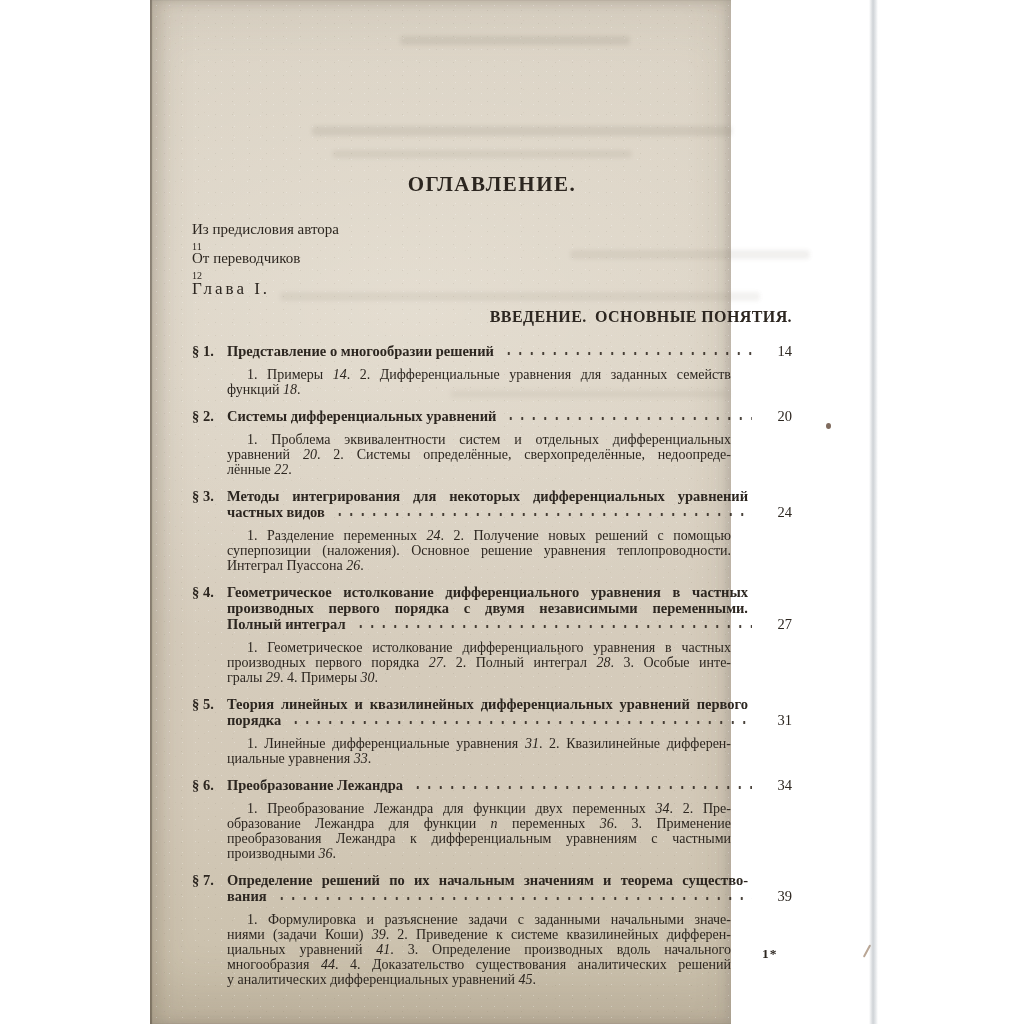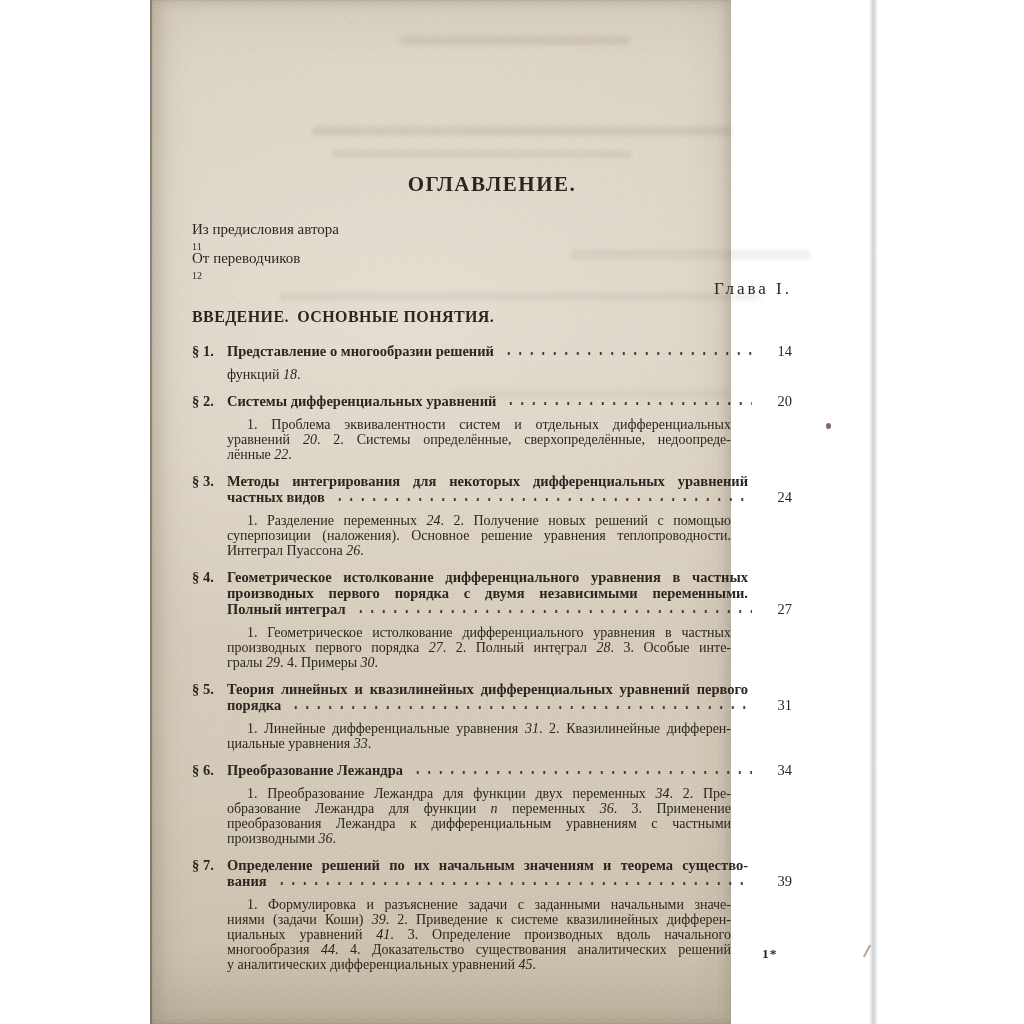--- a/index.html
+++ b/index.html
@@ -39,22 +39,22 @@
   .ghost{position:absolute;background:rgba(118,107,90,.13);border-radius:4px;filter:blur(2px);pointer-events:none;}
   .speck{position:absolute;border-radius:50%;pointer-events:none;}
   
   .content{position:absolute;left:42px;top:0;width:600px;}
   .page-title{
     margin-top:172px;text-align:center;
     font-size:21px;font-weight:bold;letter-spacing:1.5px;
   }
   .front-list{margin-top:24px;}
   .front-item{display:flex;align-items:baseline;font-size:15px;height:21px;margin-bottom:8px;flex-direction:column;}
-  .chapter-heading{text-align:right;font-size:17px;letter-spacing:3px;}
-  .chapter-subheading{margin-top:9px;text-align:left;font-size:16px;font-weight:bold;letter-spacing:.4px;}
+  .chapter-heading{text-align:left;font-size:17px;letter-spacing:3px;}
+  .chapter-subheading{margin-top:9px;text-align:right;font-size:16px;font-weight:bold;letter-spacing:.4px;}
   .sections{margin-top:17px;}
   .toc-section{margin-bottom:11px;}
   .sec-head{display:flex;font-weight:bold;font-size:14.5px;line-height:16px;}
   .sec-num{flex:0 0 35px;}
   .sec-title{flex:1 1 auto;min-width:0;}
   .sec-line.j{text-align:justify;text-align-last:justify;padding-right:44px;}
   .leader-line{display:flex;align-items:center;}
   .lt{flex:0 0 auto;}
   .leader{
     flex:1 1 auto;align-self:flex-end;height:5px;margin:0 10px 3px 9px;
@@ -111,20 +111,21 @@
             <span class="sec-num">§ 1.</span>
             <div class="sec-title">
               <div class="sec-line leader-line">
                 <span class="lt">Представление о многообразии решений</span>
                 <span class="leader"></span>
                 <span class="pg">14</span>
               </div>
             </div>
           </div>
           <div class="sec-sub">
+            <div class="sub-line first j">1. Примеры <i>14</i>. 2. Дифференциальные уравнения для заданных семейств</div>
             <div class="sub-line">функций <i>18</i>.</div>
           </div>
         </div>
         <div class="toc-section">
           <div class="sec-head">
             <span class="sec-num">§ 2.</span>
             <div class="sec-title">
               <div class="sec-line leader-line">
                 <span class="lt">Системы дифференциальных уравнений</span>
                 <span class="leader"></span>

